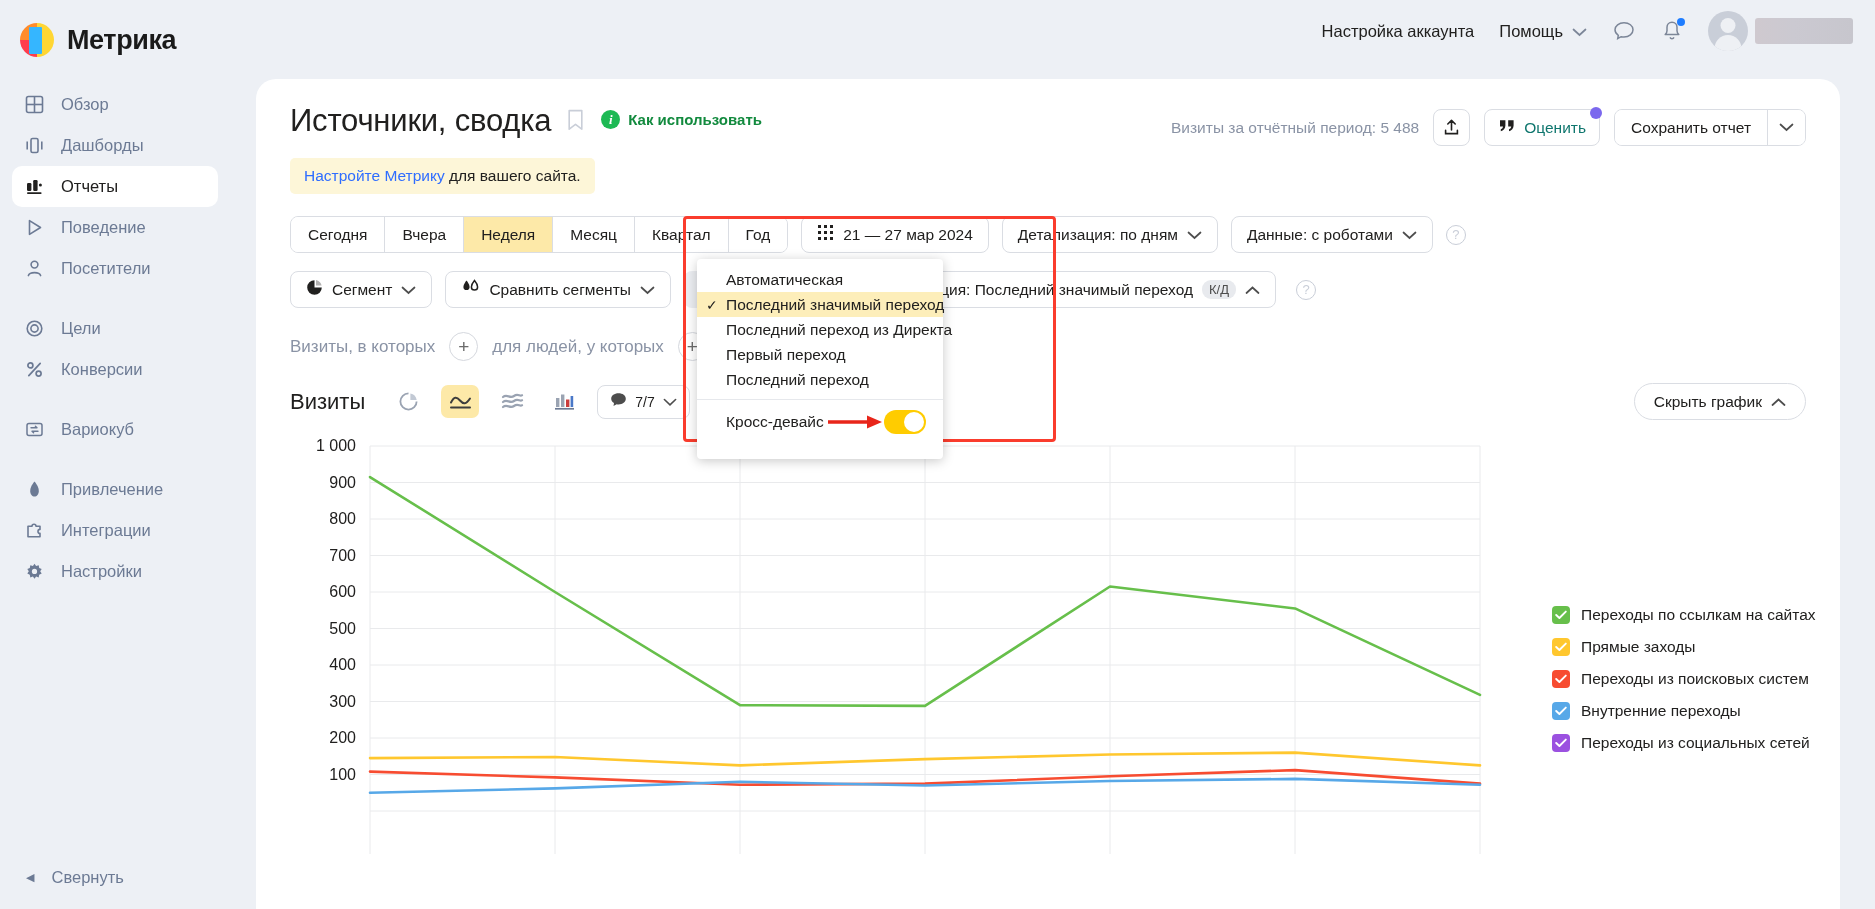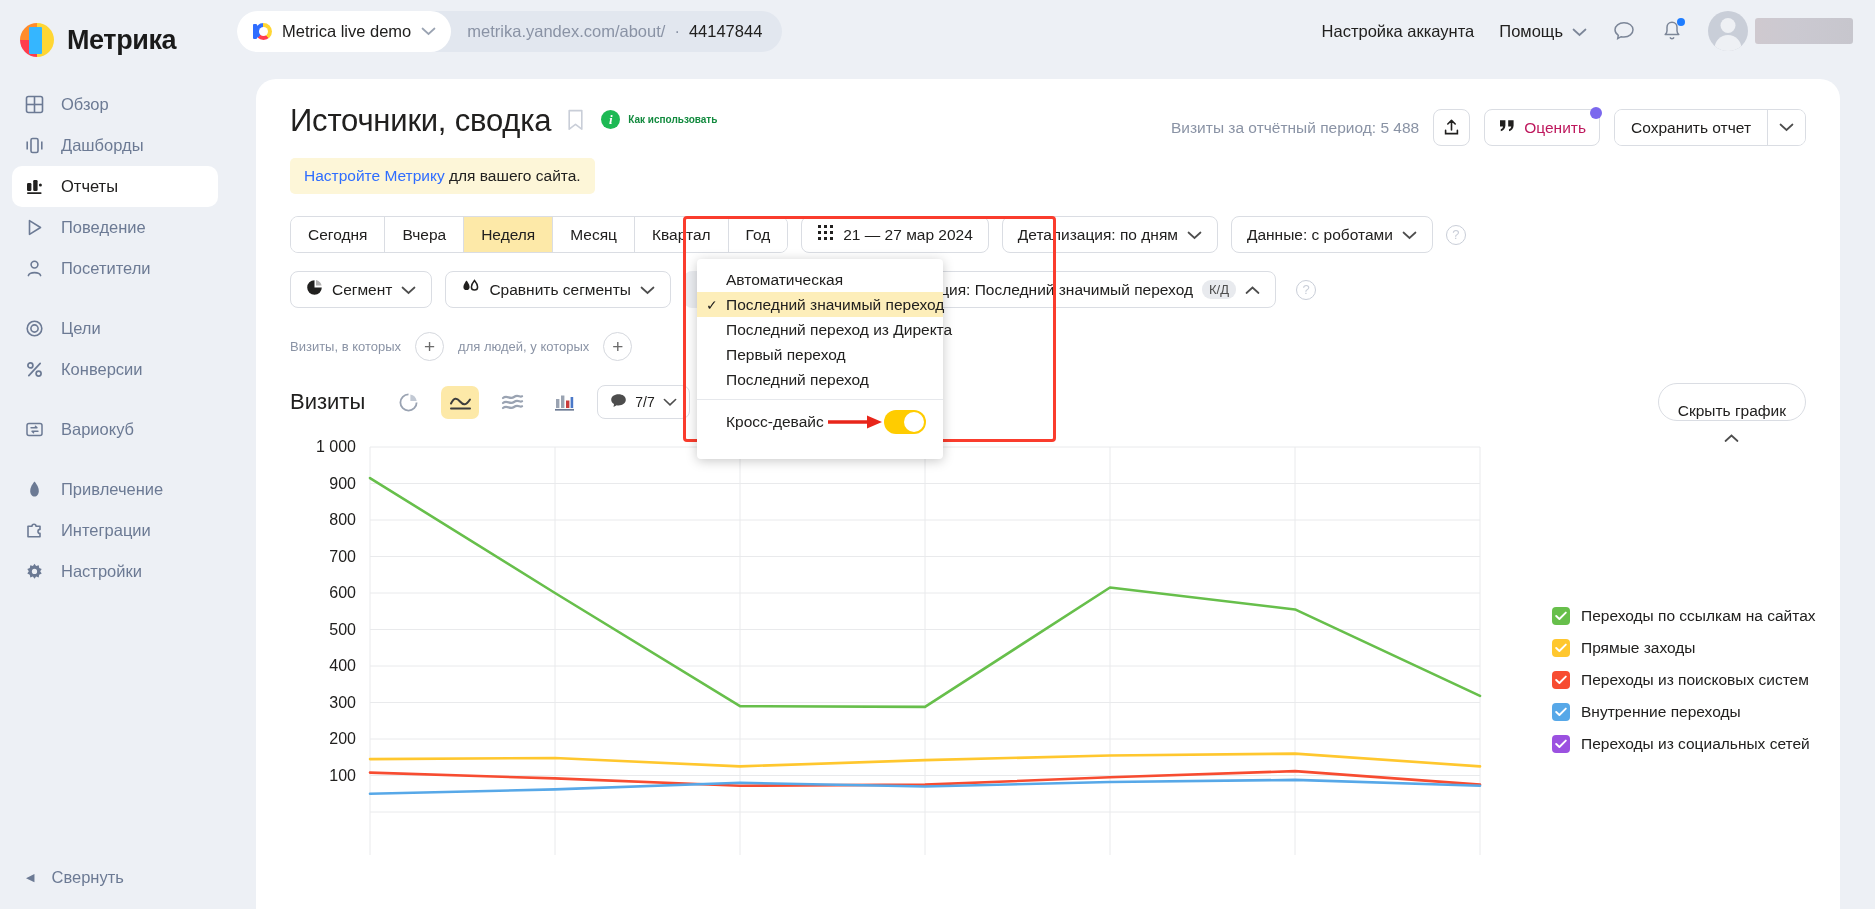--- a/index.html
+++ b/index.html
@@ -82,32 +82,32 @@
     background: #fff; border-radius: 20px;
     padding: 0;
   }
   .card-inner { padding: 26px 34px 0 34px; }
 
   .title-row { display: flex; align-items: flex-start; }
   .page-title { font-size: 31px; font-weight: 400; letter-spacing: -0.2px; color: #21201f; line-height: 1; }
   .bookmark { margin-left: 16px; margin-top: 4px; cursor: pointer; }
   .howto { display: flex; align-items: center; gap: 8px; margin-left: 17px; margin-top: 5px; cursor: pointer; }
   .howto-ico { width: 19px; height: 19px; border-radius: 50%; background: #1db954; color: #fff; display: flex; align-items: center; justify-content: center; font-size: 13px; font-style: italic; font-weight: bold; font-family: "Liberation Serif", serif; }
-  .howto-text { color: #128a3e; font-size: 10px; font-weight: bold; }
+  .howto-text { color: #128a3e; font-size: 15px; font-weight: bold; }
 
   .title-right { margin-left: auto; display: flex; align-items: center; gap: 14px; padding-top: 4px; }
   .visits-label { font-size: 15.5px; color: #8a93a5; white-space: nowrap; }
   .icon-btn {
     width: 37px; height: 37px; border: 1px solid #dadde3; border-radius: 8px;
     background: #fff; display: flex; align-items: center; justify-content: center; cursor: pointer;
   }
   .rate-btn {
     height: 37px; border: 1px solid #dadde3; border-radius: 8px; background: #fff;
     display: flex; align-items: center; gap: 8px; padding: 0 13px; cursor: pointer; position: relative;
-    font-size: 15.5px; color: #be185d;
+    font-size: 15.5px; color: #0f766e;
   }
   .rate-dot { position: absolute; right: -3px; top: -3px; width: 12px; height: 12px; border-radius: 50%; background: #7b68ee; }
   .save-group { height: 37px; display: flex; border: 1px solid #dadde3; border-radius: 8px; overflow: hidden; }
   .save-btn { display: flex; align-items: center; padding: 0 16px; font-size: 15.5px; cursor: pointer; background: #fff; }
   .save-arrow { width: 38px; display: flex; align-items: center; justify-content: center; border-left: 1px solid #dadde3; cursor: pointer; background: #fff; }
 
   .notice { margin-top: 12px; display: inline-block; background: #fdf6d8; border-radius: 5px; padding: 9px 14px; font-size: 15.5px; }
   .notice a { color: #2f6dff; text-decoration: none; cursor: pointer; }
 
   
@@ -145,30 +145,30 @@
   .dd-check { position: absolute; left: 9px; font-size: 14px; }
   .dd-sep { height: 1px; background: #e6e8ec; margin: 7px 0 0 0; }
   .dd-toggle-row { height: 43px; display: flex; align-items: center; padding-left: 29px; }
   .dd-toggle-label { font-size: 15.5px; }
   .arrow-red { position: absolute; left: 130px; display: flex; align-items: center; }
   .toggle { position: absolute; right: 17px; width: 42px; height: 24px; border-radius: 12px; background: #ffcc00; }
   .toggle .knob { position: absolute; right: 2px; top: 2px; width: 20px; height: 20px; border-radius: 50%; background: #fff; }
 
   
   .builder { margin-top: 24px; display: flex; align-items: center; gap: 14px; }
-  .builder-label { font-size: 13px; color: #8a93a5; }
+  .builder-label { font-size: 17px; color: #8a93a5; }
   .plus-btn { width: 29px; height: 29px; border-radius: 50%; border: 1px solid #d5d8de; display: flex; align-items: center; justify-content: center; font-size: 19px; color: #6b6b6b; cursor: pointer; }
 
   
   .chart-head { margin-top: 22px; display: flex; align-items: center; gap: 14px; }
   .chart-title { font-size: 22px; color: #21201f; margin-right: 10px; }
   .vis-btn { width: 38px; height: 33px; border-radius: 7px; display: flex; align-items: center; justify-content: center; cursor: pointer; background: #fff; }
   .vis-btn.active { background: #fde9a8; }
   .metrics-btn { height: 34px; border: 1px solid #dadde3; border-radius: 8px; display: flex; align-items: center; gap: 8px; padding: 0 12px; font-size: 14px; cursor: pointer; }
-  .hide-chart { margin-left: auto; height: 37px; border: 1px solid #dadde3; border-radius: 19px; display: flex; align-items: center; gap: 9px; padding: 18px 19px; font-size: 15.5px; cursor: pointer; flex-direction: column; }
+  .hide-chart { margin-left: auto; height: 37px; border: 1px solid #dadde3; border-radius: 19px; display: flex; align-items: center; gap: 9px; padding: 0 19px; font-size: 15.5px; cursor: pointer; }
 
   
   .chart-area { position: relative; margin-top: 14px; display: flex; }
   .plot-wrap { position: relative; width: 1200px; height: 420px; }
   .legend { margin-left: 62px; padding-top: 165px; }
   .legend-item { display: flex; align-items: center; gap: 11px; height: 32px; font-size: 15.5px; cursor: pointer; white-space: nowrap; }
   .lg-box { width: 18px; height: 18px; border-radius: 4px; display: flex; align-items: center; justify-content: center; flex: 0 0 18px; }
   .lg-box svg { display: block; }
 </style>
 </head>
@@ -295,35 +295,20 @@
       </div>
     </div>
 
     <div class="collapse">
       <span class="tri">◀</span>
       <span>Свернуть</span>
     </div>
   </div>
 
   <div class="topbar">
-    <div class="site-pill">
-      <div class="site-chip">
-        <span class="site-ico">
-            <span class="bar"></span>
-            <span class="ring"></span>
-          </span>
-        <span class="site-name">Metrica live demo</span>
-        <span><svg width="15" height="9" viewBox="0 0 15 9">
-              <path d="M1.5 1.5 L7.5 7 L13.5 1.5" fill="none" stroke="#9aa3b2" stroke-width="1.7" stroke-linecap="round"></path>
-            </svg></span>
-      </div>
-      <span class="site-url">metrika.yandex.com/about/</span>
-      <span class="site-url" style="padding-left:9px">·</span>
-      <span class="site-url" style="padding-left:9px;color:#21201f">44147844</span>
-    </div>
 
     <div class="topbar-right">
       <span class="tb-link">Настройка аккаунта</span>
       <span class="tb-link" style="display:flex;align-items:center;gap:9px">
         <span>Помощь</span>
         <span><svg width="15" height="9" viewBox="0 0 15 9">
               <path d="M1.5 1.5 L7.5 7 L13.5 1.5" fill="none" stroke="#7c8698" stroke-width="1.7" stroke-linecap="round"></path>
             </svg></span>
       </span>
       <span class="tb-ico">

